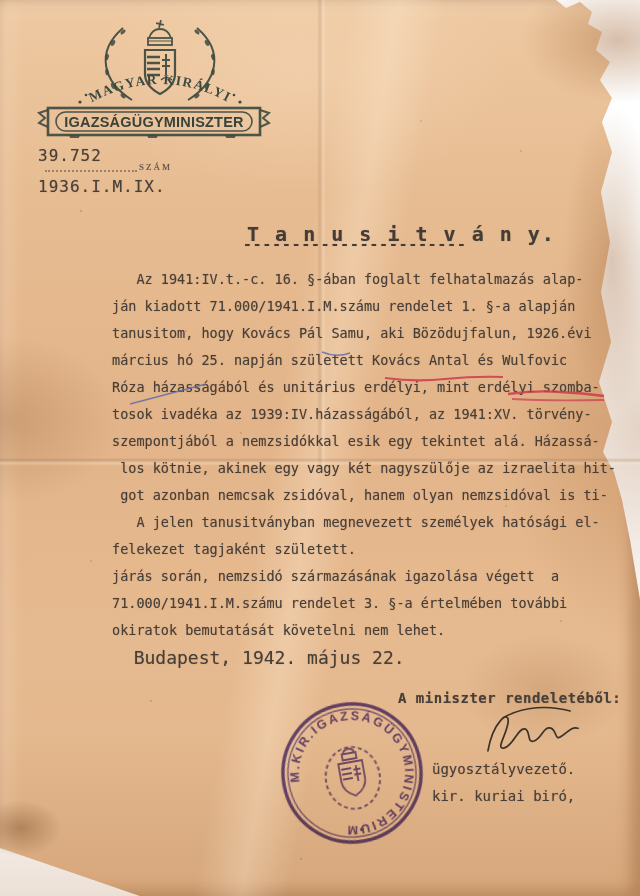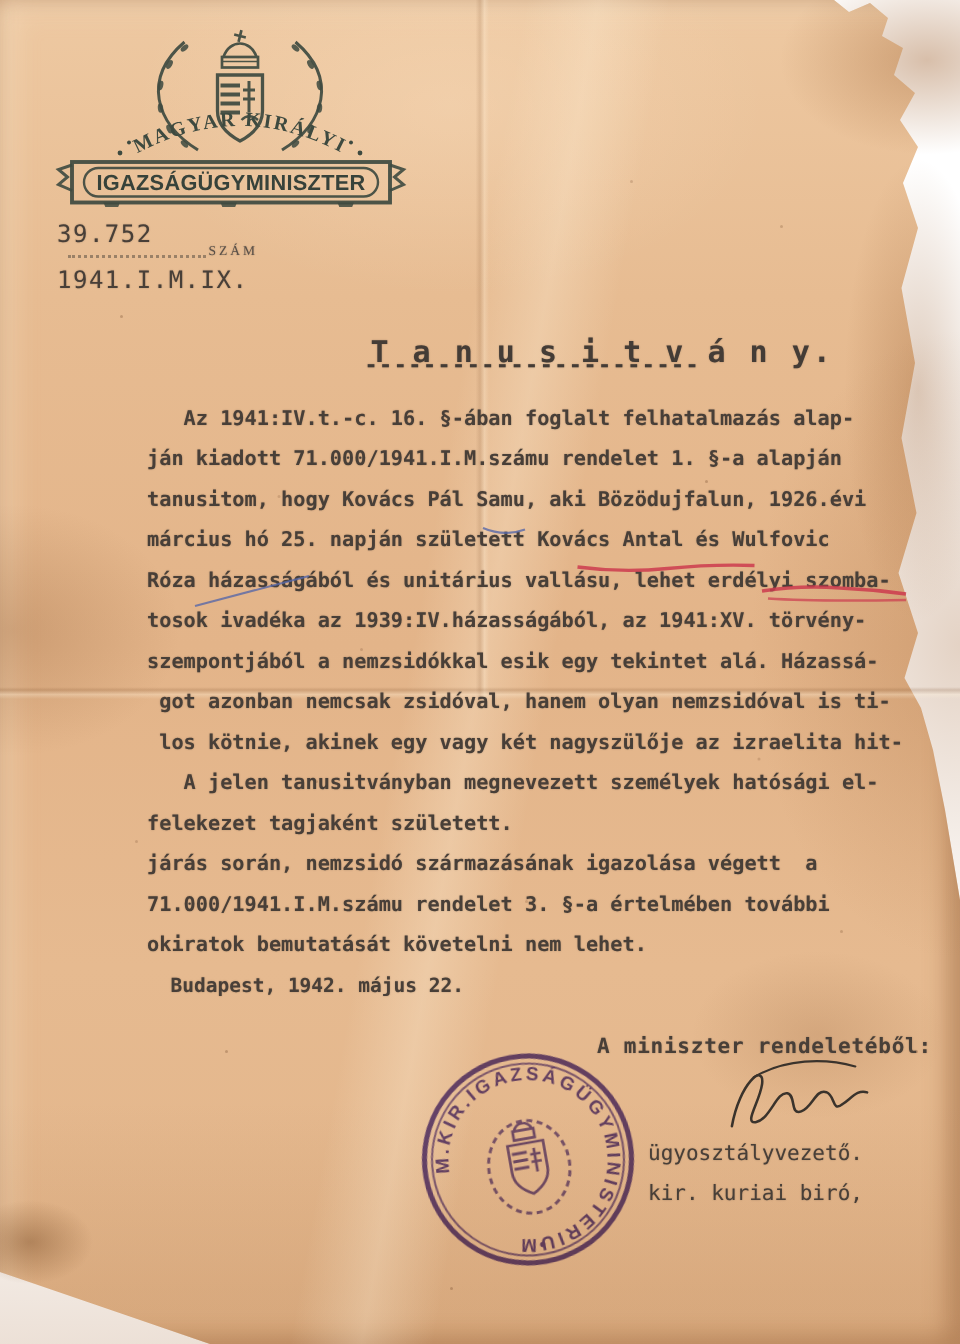--- a/index.html
+++ b/index.html
@@ -41,22 +41,22 @@
     font-family:"DejaVu Sans Mono", monospace;
     text-shadow:0 0 1px rgba(70,58,48,.45);}
   .ref-num{left:38px;top:146px;font-size:16px;letter-spacing:1px;}
   .ref-leader{position:absolute;left:45px;top:170px;width:92px;border-bottom:2px dotted rgba(90,78,66,.55);}
   .ref-label{left:139px;top:162px;font-size:9px;letter-spacing:2px;color:#5a5048;
     font-family:"Liberation Serif", serif;}
   .ref-code{left:38px;top:177px;font-size:16px;letter-spacing:1px;}
   .doc-title{left:247px;top:222px;font-size:20px;letter-spacing:2px;font-weight:bold;color:#443c36;}
   .doc-title-underline{left:243px;top:236px;font-size:14.5px;letter-spacing:1px;font-weight:bold;color:#443c36;}
   .bodyline{position:relative;height:27px;font-size:13.5px;line-height:27px;}
-  #body-block{position:absolute;left:98px;top:266px;width:520px;font-weight:bold;}
-  .dateline{font-size:13px;}
+  #body-block{position:absolute;left:112px;top:266px;width:520px;}
+  .dateline{font-size:18px;}
   .closing-order{left:398px;top:690px;font-size:14px;font-weight:bold;letter-spacing:.5px;}
   .closing-t1{left:432px;top:744px;font-size:14px;margin-top:44px;}
   .closing-t2{left:432px;top:761px;font-size:14px;}
   .penmarks{position:absolute;inset:0;pointer-events:none;}
   .stamp-wrap{position:absolute;left:277px;top:698px;width:150px;height:150px;
     transform:rotate(-10deg);opacity:.88;mix-blend-mode:multiply;filter:blur(.3px);}
   .sig-wrap{position:absolute;left:468px;top:700px;width:130px;height:60px;transform:rotate(-6deg);}
   .letterhead{position:absolute;left:35px;top:10px;width:250px;height:128px;}
 </style>
 </head>
@@ -114,35 +114,35 @@
       <rect x="21" y="102" width="196" height="19" rx="9.5" fill="none" stroke="#3e4a40" stroke-width="1.6" opacity=".92"></rect>
       <path d="M13,100 l-9,3 6,5 -6,5 9,4 M225,100 l9,3 -6,5 6,5 -9,4" stroke="#3e4a40" stroke-width="2" fill="none" opacity=".9"></path>
       <path d="M34,125 l2,5 h7 l2,-5 z M112,125 l2,5 h7 l2,-5 z M190,125 l2,5 h7 l2,-5 z" fill="#3e4a40" opacity=".85"></path>
       <text x="119" y="116.5" text-anchor="middle" font-family="Liberation Sans, sans-serif" font-size="14.5" font-weight="bold" fill="#37423a" letter-spacing="0.2">IGAZSÁGÜGYMINISZTER</text>
     </g>
   </svg>
 
   <div class="typed ref-num">39.752</div>
   <div class="ref-leader"></div>
   <div class="typed ref-label">SZÁM</div>
-  <div class="typed ref-code">1941.I.M.IX.</div>
+  <div class="typed ref-code">1936.I.M.IX.</div>
 
   <div class="typed doc-title">T a n u s i t v á n y.</div>
   <div class="typed doc-title-underline">-----------------------</div>
 
   <div id="body-block">
     <div class="typed bodyline" style="position:relative">   Az 1941:IV.t.-c. 16. §-ában foglalt felhatalmazás alap-</div>
     <div class="typed bodyline" style="position:relative">ján kiadott 71.000/1941.I.M.számu rendelet 1. §-a alapján</div>
     <div class="typed bodyline" style="position:relative">tanusitom, hogy Kovács Pál Samu, aki Bözödujfalun, 1926.évi</div>
     <div class="typed bodyline" style="position:relative">március hó 25. napján született Kovács Antal és Wulfovic</div>
-    <div class="typed bodyline" style="position:relative">Róza házasságából és unitárius vallásu, lehet erdélyi szomba-</div>
+    <div class="typed bodyline" style="position:relative">Róza házasságából és unitárius erdélyi, mint erdélyi szomba-</div>
     <div class="typed bodyline" style="position:relative">tosok ivadéka az 1939:IV.házasságából, az 1941:XV. törvény-</div>
     <div class="typed bodyline" style="position:relative">szempontjából a nemzsidókkal esik egy tekintet alá. Házassá-</div>
+    <div class="typed bodyline" style="position:relative"> los kötnie, akinek egy vagy két nagyszülője az izraelita hit-</div>
     <div class="typed bodyline" style="position:relative"> got azonban nemcsak zsidóval, hanem olyan nemzsidóval is ti-</div>
-    <div class="typed bodyline" style="position:relative"> los kötnie, akinek egy vagy két nagyszülője az izraelita hit-</div>
     <div class="typed bodyline" style="position:relative">   A jelen tanusitványban megnevezett személyek hatósági el-</div>
     <div class="typed bodyline" style="position:relative">felekezet tagjaként született.</div>
     <div class="typed bodyline" style="position:relative">járás során, nemzsidó származásának igazolása végett  a</div>
     <div class="typed bodyline" style="position:relative">71.000/1941.I.M.számu rendelet 3. §-a értelmében további</div>
     <div class="typed bodyline" style="position:relative">okiratok bemutatását követelni nem lehet.</div>
     <div class="typed bodyline dateline" style="position:relative">  Budapest, 1942. május 22.</div>
   </div>
 
   <svg class="penmarks" width="640" height="896" viewBox="0 0 640 896">
     <path d="M322,352 q14,6 28,1" stroke="#5868a8" stroke-width="1.4" fill="none" opacity=".8"></path>

